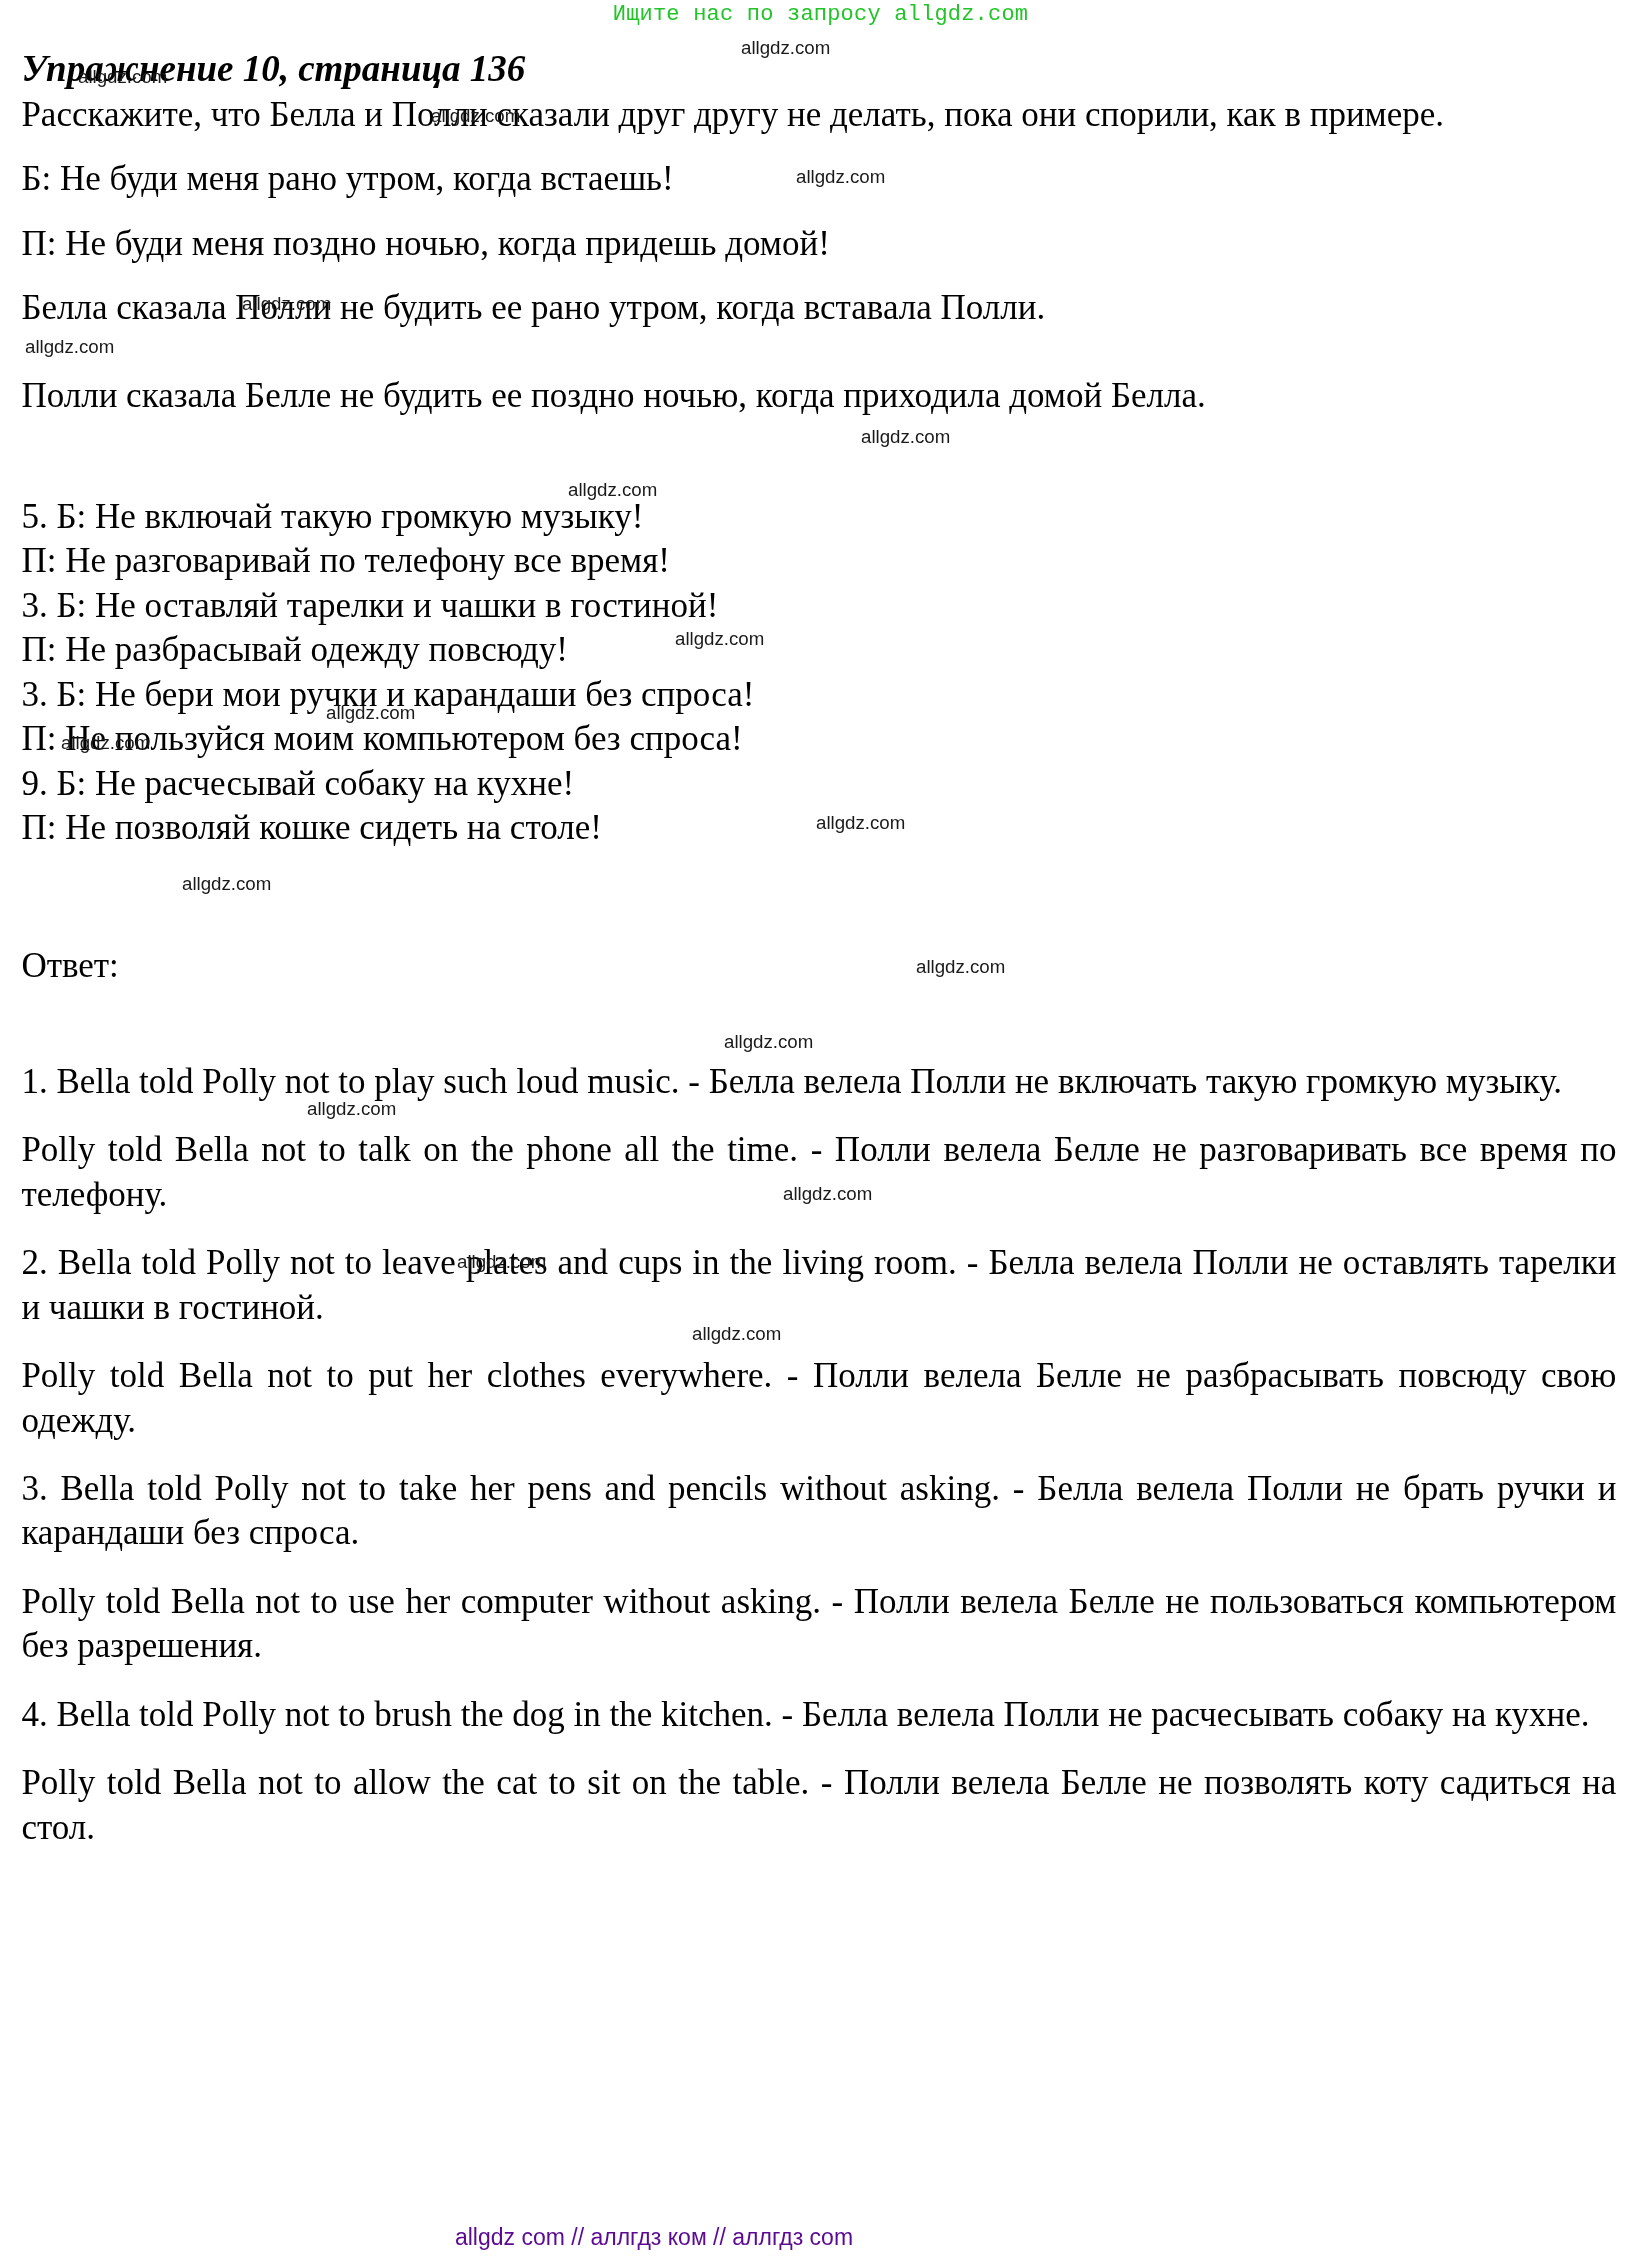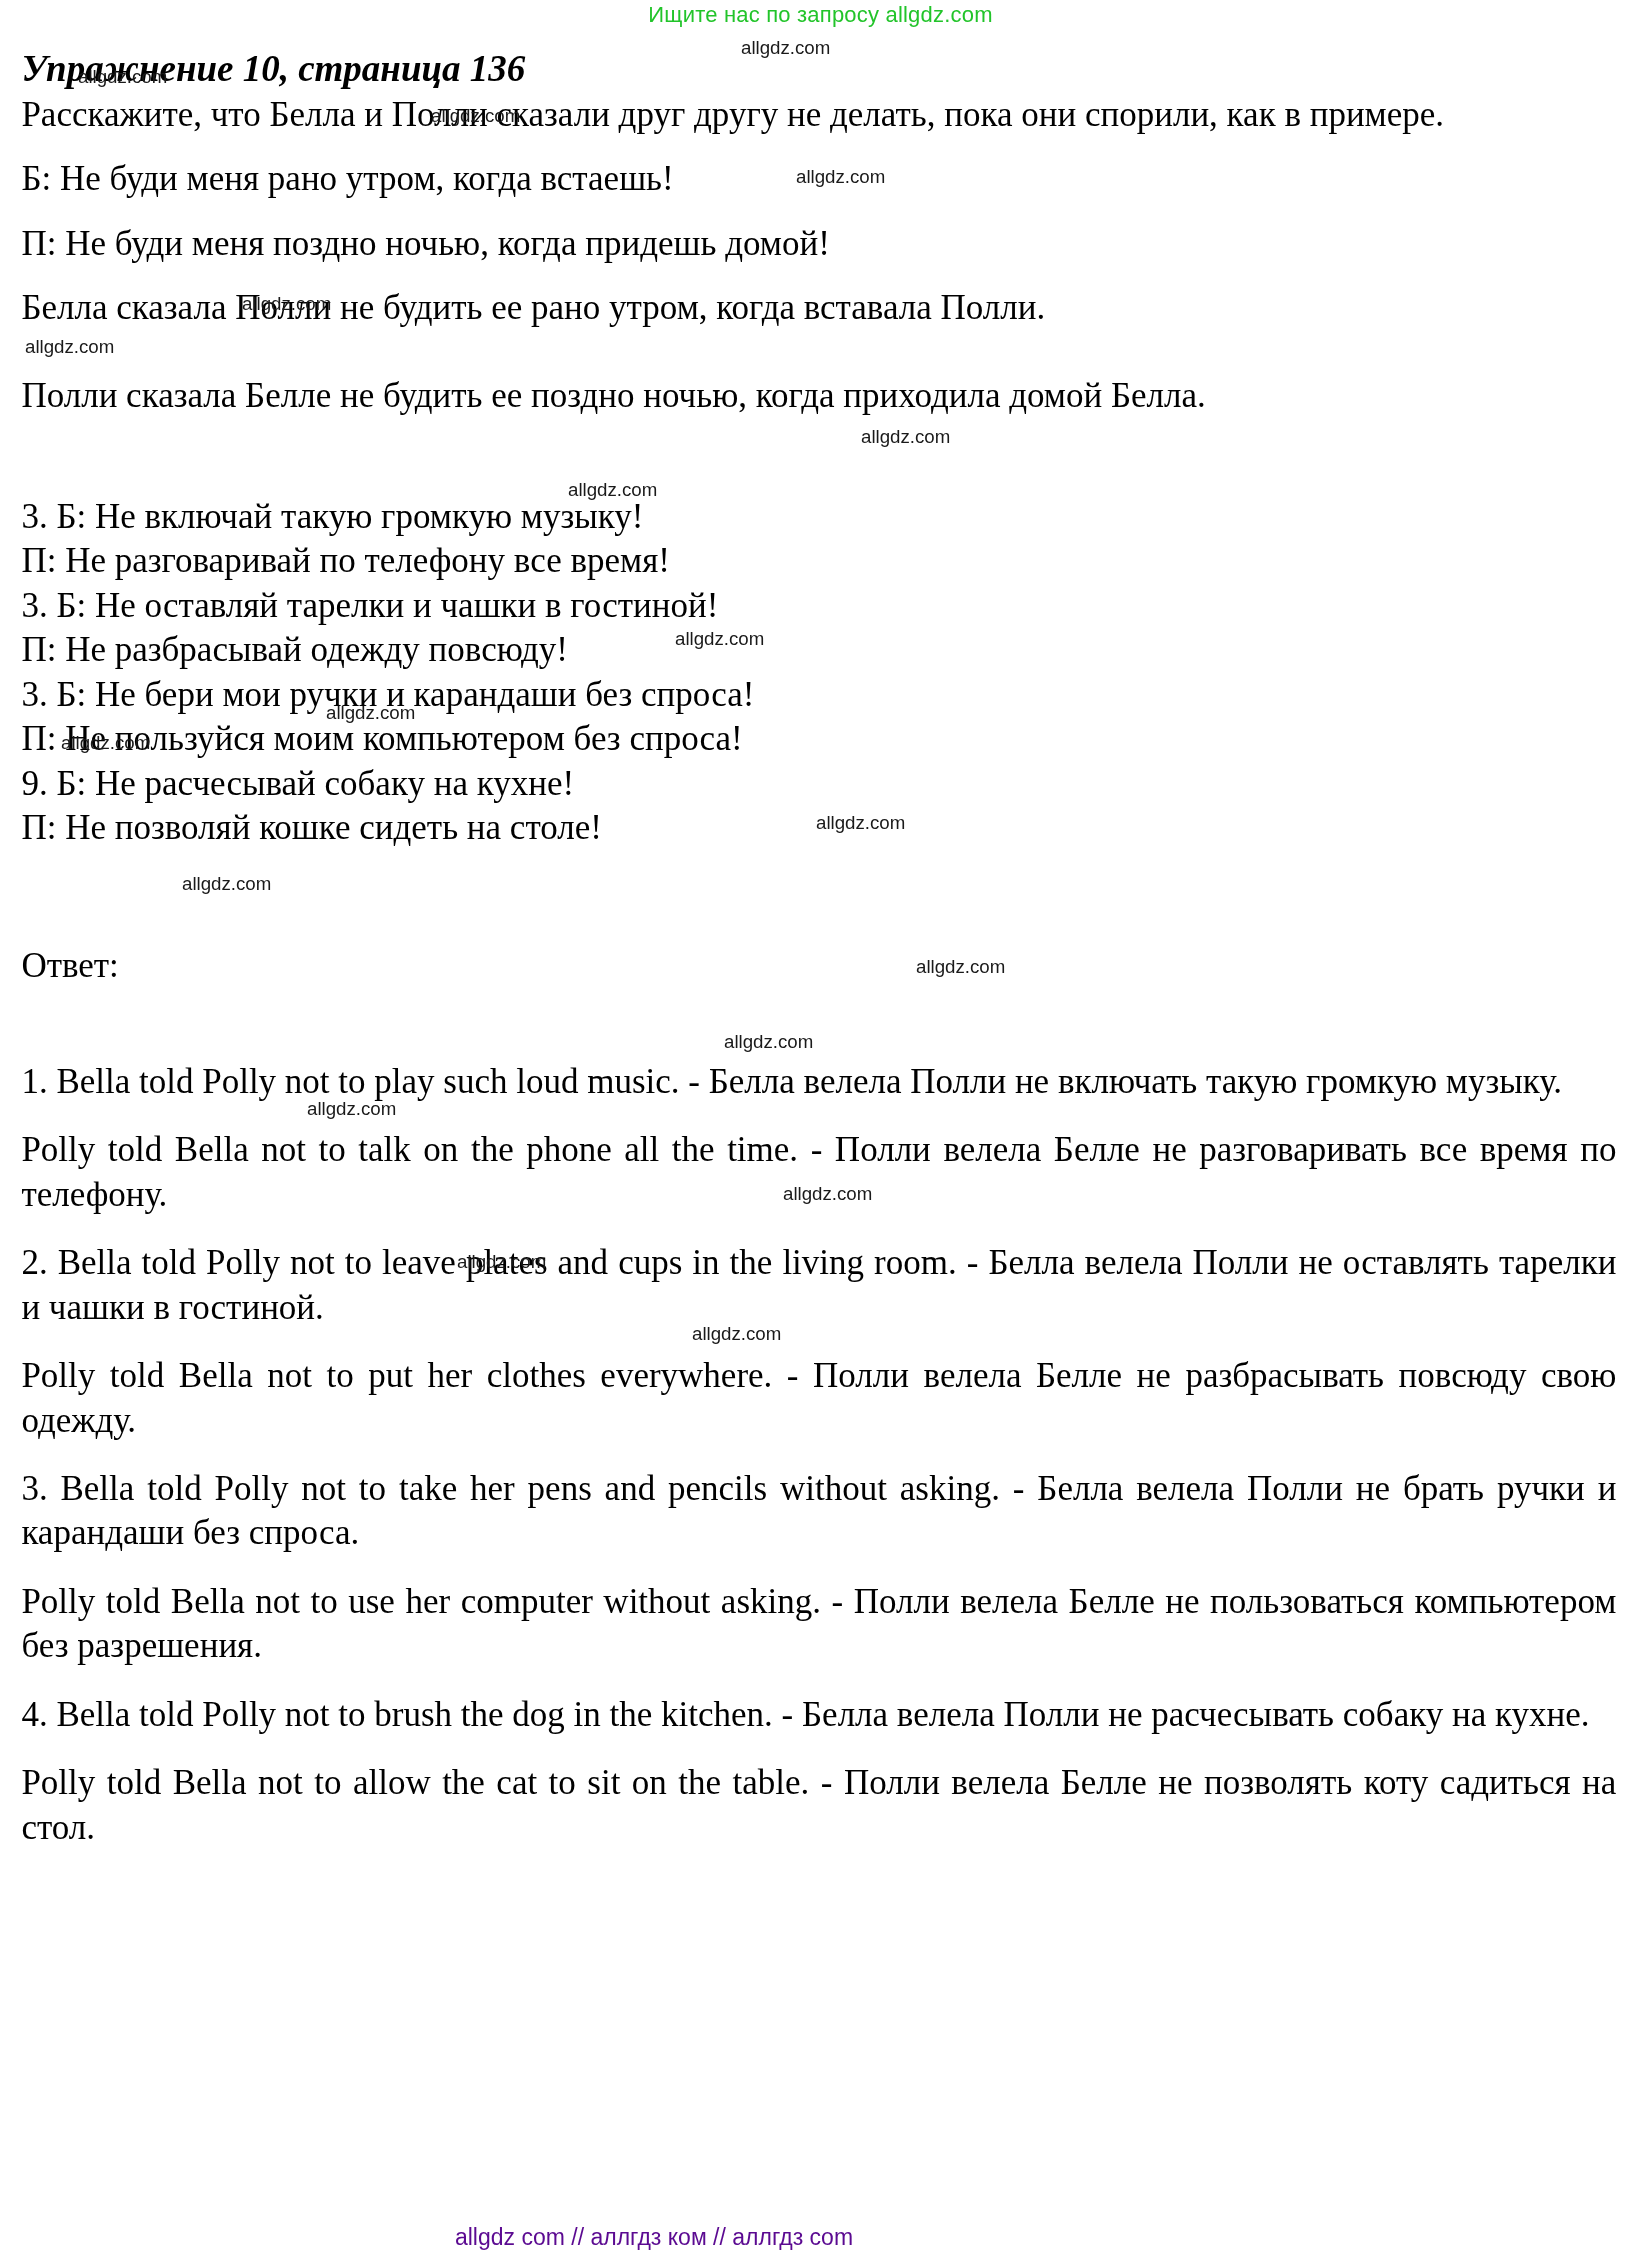--- a/index.html
+++ b/index.html
@@ -18,21 +18,21 @@
     color: #000000;
   }
 
   
   .top-banner {
     position: absolute;
     top: 1.8px;
     left: 0;
     width: 1641px;
     text-align: center;
-    font-family: Liberation Sans, sans-serif;
+    font-family: Liberation Mono, monospace;
     font-size: 22px;
     color: #22c42a;
     letter-spacing: 0.2px;
     white-space: nowrap;
   }
 
   
   .content {
     position: absolute;
     left: 21.4px;
@@ -117,21 +117,21 @@
     <div class="gap-sm"></div>
 
     <p class="ln">Белла сказала Полли не будить ее рано утром, когда вставала Полли.</p>
 
     <div class="gap-sm"></div>
 
     <p class="ln jfull">Полли сказала Белле не будить ее поздно ночью, когда приходила домой Белла.</p>
 
     <div class="gap-lg"></div>
 
-    <p class="ln">3. Б: Не включай такую громкую музыку!</p>
+    <p class="ln">5. Б: Не включай такую громкую музыку!</p>
     <p class="ln">П: Не разговаривай по телефону все время!</p>
     <p class="ln">3. Б: Не оставляй тарелки и чашки в гостиной!</p>
     <p class="ln">П: Не разбрасывай одежду повсюду!</p>
     <p class="ln">3. Б: Не бери мои ручки и карандаши без спроса!</p>
     <p class="ln">П: Не пользуйся моим компьютером без спроса!</p>
     <p class="ln">9. Б: Не расчесывай собаку на кухне!</p>
     <p class="ln">П: Не позволяй кошке сидеть на столе!</p>
 
     <div class="gap-xl"></div>
 

